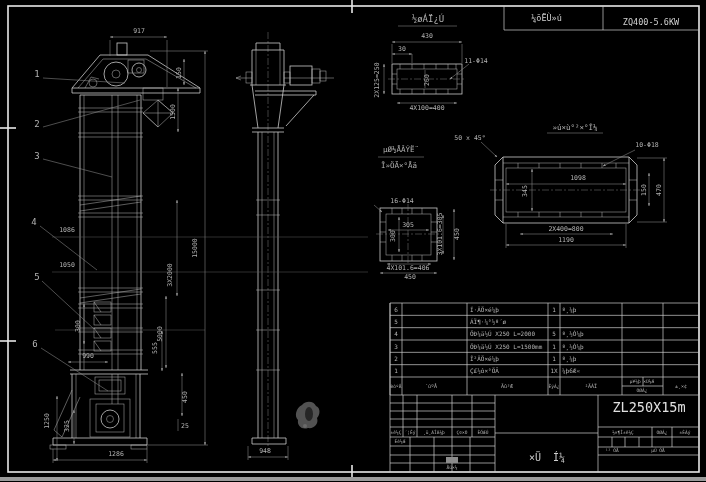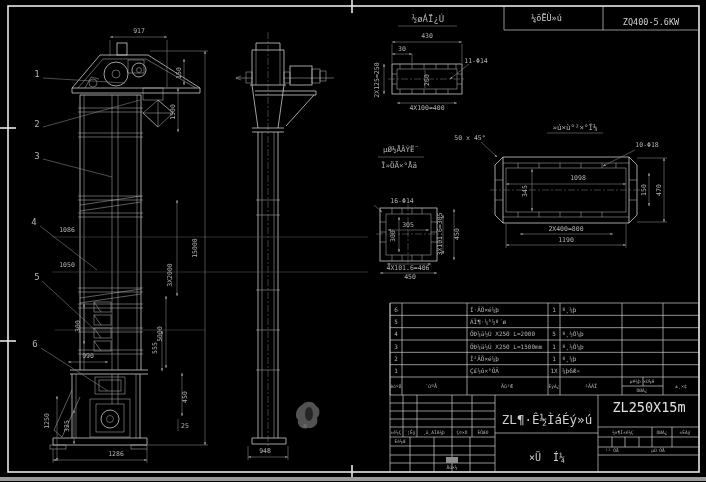--- a/index.html
+++ b/index.html
@@ -476,18 +476,17 @@
         <text x="623" y="434" font-size="4.5" text-anchor="middle">½×¶Î±ê¼Ç</text>
         <text x="662" y="434" font-size="4.5" text-anchor="middle">ÖØÁ¿</text>
         <text x="685" y="434" font-size="4.5" text-anchor="middle">±ÈÀý</text>
         <text x="612" y="452" font-size="4.5" text-anchor="middle">¹² ÕÅ</text>
         <text x="658" y="452" font-size="4.5" text-anchor="middle">µÚ ÕÅ</text>
       </g>
 </svg>
 
 <div class="ov" style="left:504px;top:6px;width:85px;height:24px;font-size:8.5px">¼õËÙ»ú</div>
 <div class="ov" style="left:603px;top:6px;width:96px;height:32px;font-size:8.5px">ZQ400-5.6KW</div>
-<div class="ov" style="left:497px;top:408px;width:100px;height:22px;font-size:12.5px">ZL¶·Ê½ÌáÉý»ú</div>
 <div class="ov" style="left:600px;top:397px;width:98px;height:19px;font-size:13.5px;color:#e0e0e0">ZL250X15m</div>
 <div class="ov" style="left:497px;top:448px;width:100px;height:18px;font-size:10px">×Ü  Í¼</div>
 <div id="strip"></div>
 
 </div>
 
 </body></html>

